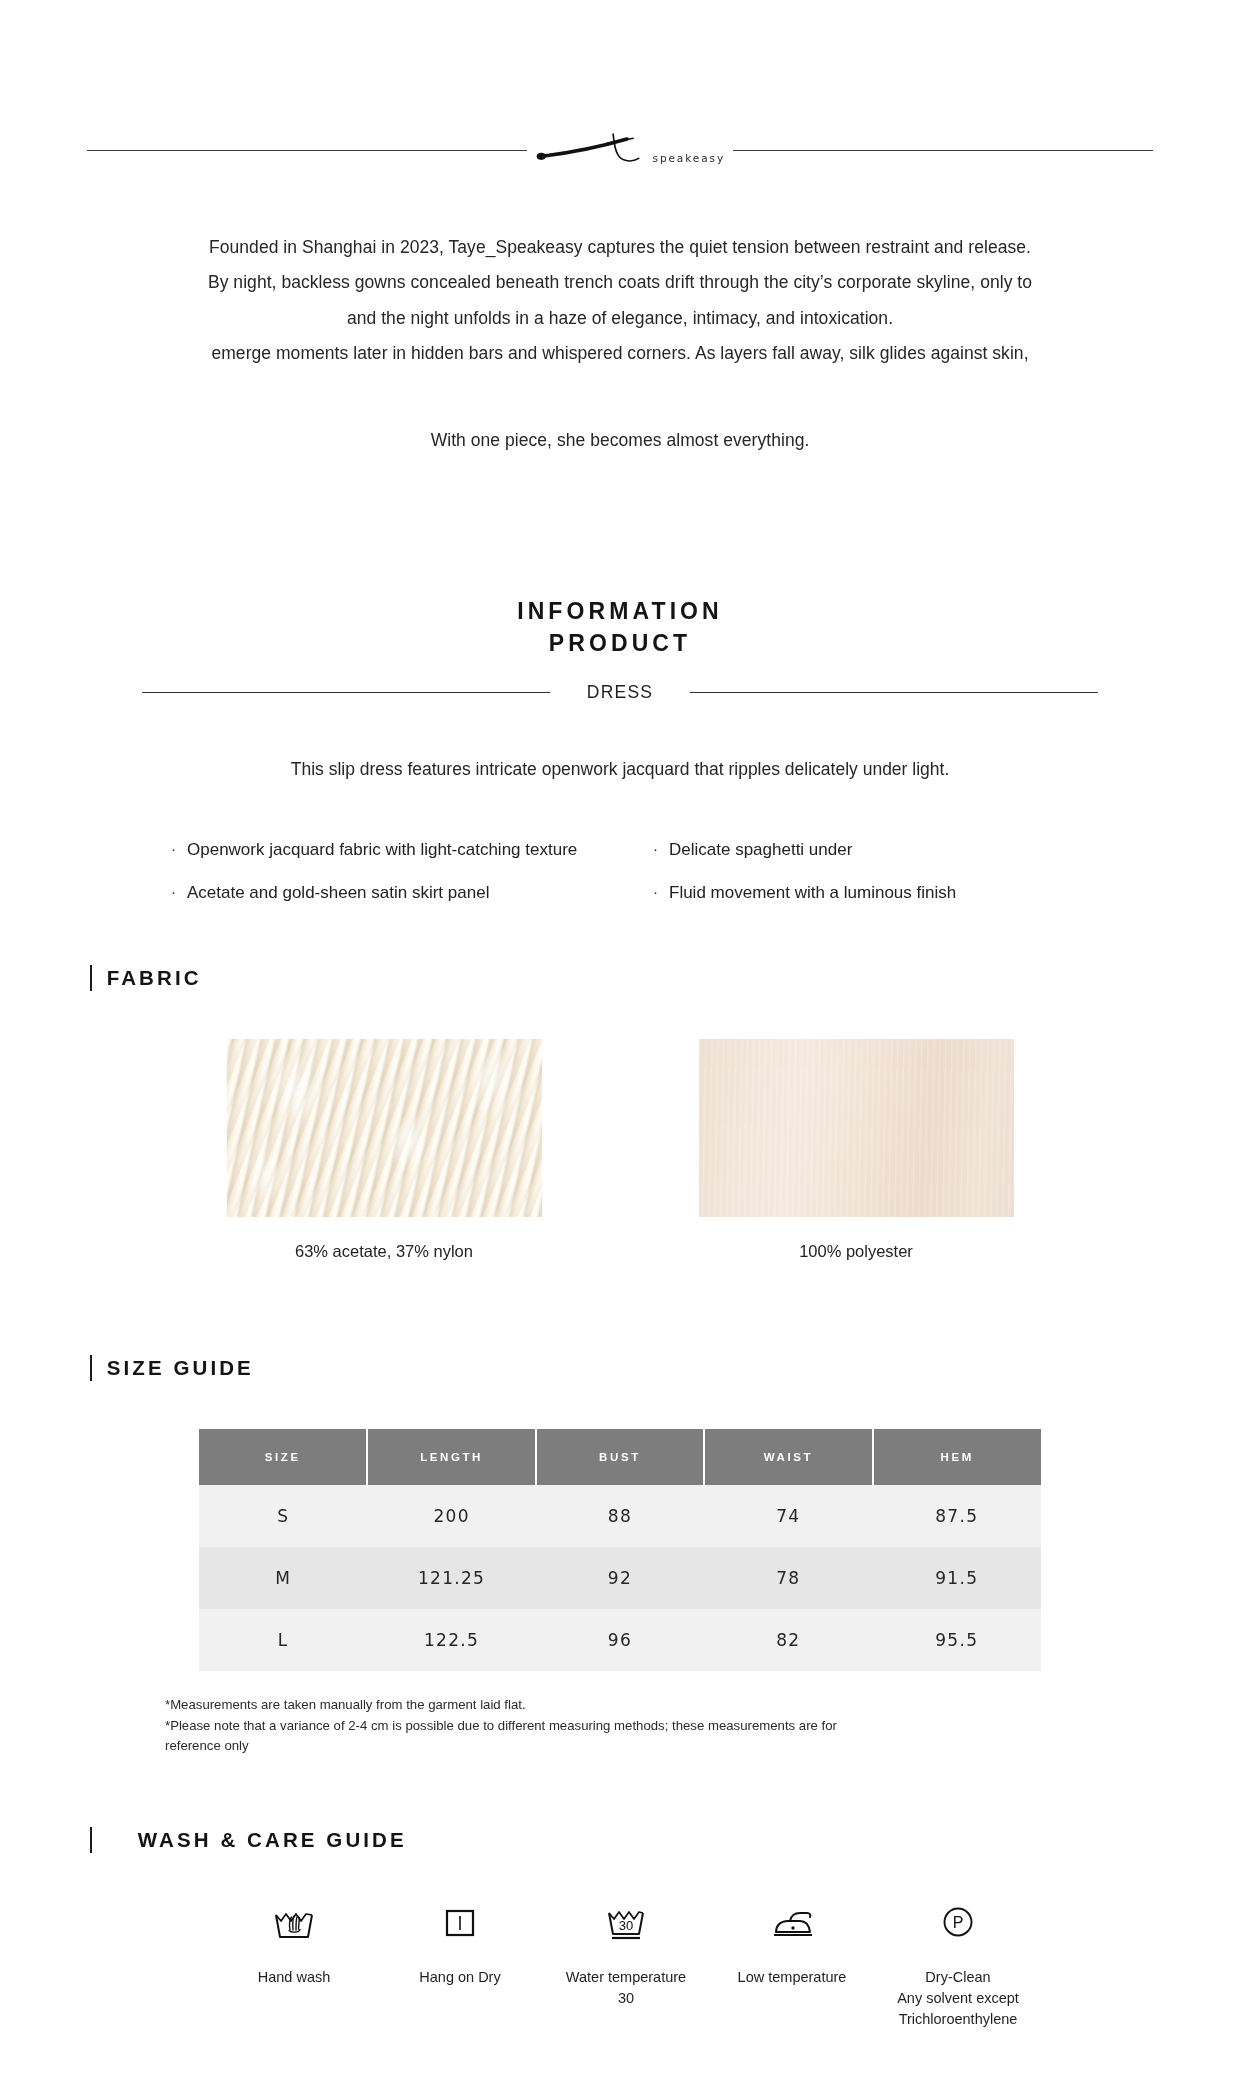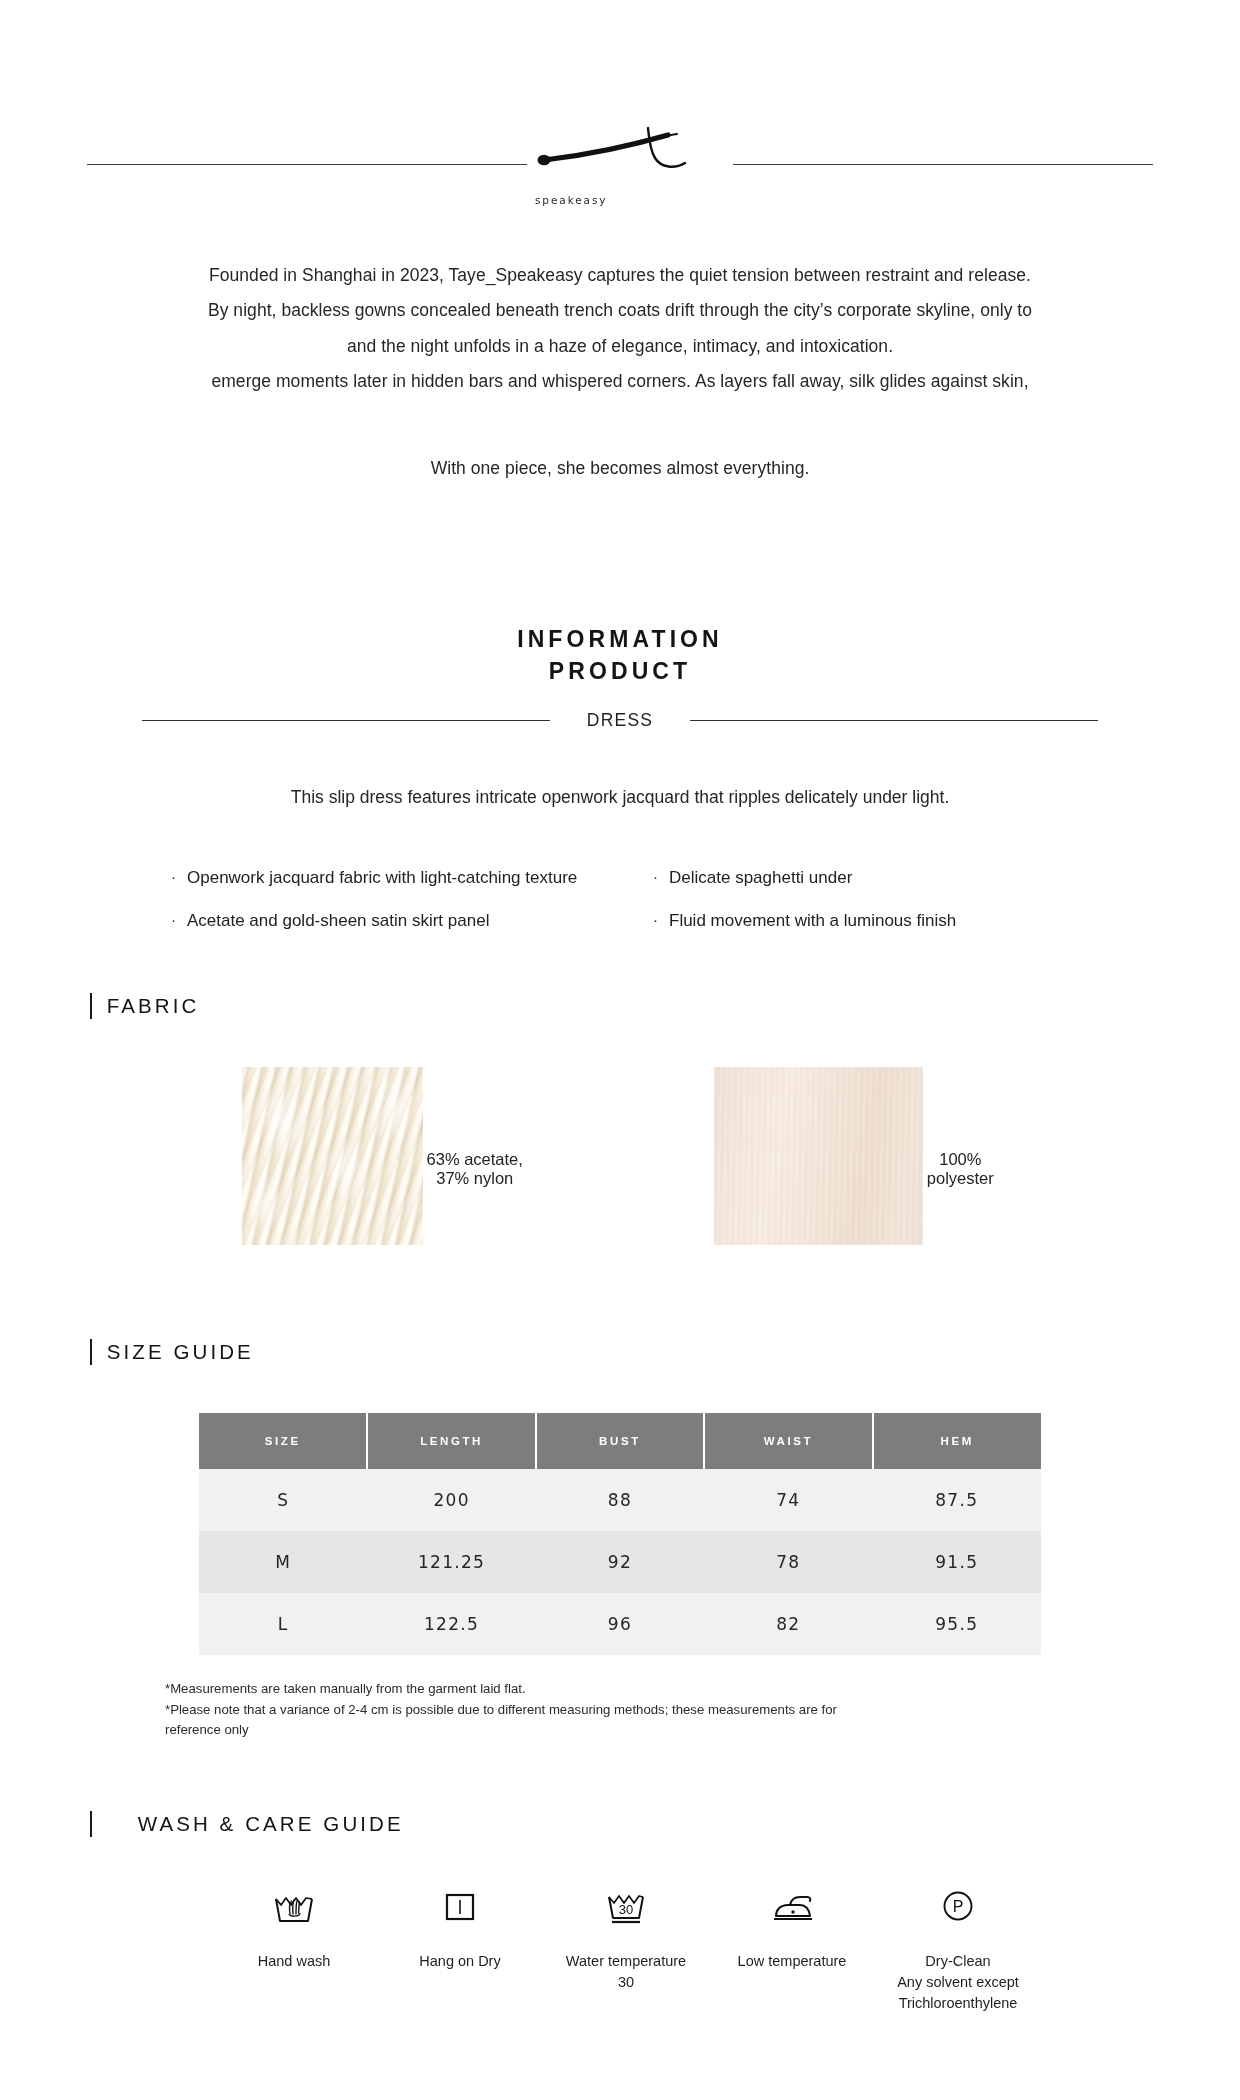--- a/index.html
+++ b/index.html
@@ -31,22 +31,21 @@
     background: #3d3d3d;
     flex: 0 0 auto;
   }
   .rule-left  { width: 440px; margin-right: 8px; }
   .rule-right { width: 420px; margin-left: 8px; }
 
   .logo-block {
     width: 190px;
     position: relative;
     display: flex;
-    flex-direction: column;
-    align-items: flex-start;
+    align-items: center;
   }
   .logo-mark {
     width: 170px;
     height: 52px;
     display: block;
     margin-bottom: 4px;
   }
   .logo-word {
     font-size: 10.5px;
     letter-spacing: 1.9px;
@@ -133,37 +132,37 @@
     margin-left: 90px;
   }
   .sec-bar {
     width: 1.7px;
     height: 26px;
     background: #1a1a1a;
     margin-right: 15px;
   }
   .sec-title {
     font-size: 20.5px;
-    font-weight: normal;
+    font-weight: bold;
     letter-spacing: 3.1px;
     color: #141414;
   }
   .fabric-head { margin-top: 60px; }
 
   
   .swatches {
     margin-top: 48px;
     display: flex;
     justify-content: center;
     gap: 188px;
   }
   .swatch-col {
     width: 284px;
     display: flex;
-    flex-direction: row;
+    flex-direction: column;
     align-items: center;
   }
   .swatch {
     width: 315px;
     height: 178px;
     position: relative;
     overflow: hidden;
   }
   .swatch-jacquard {
     background:

